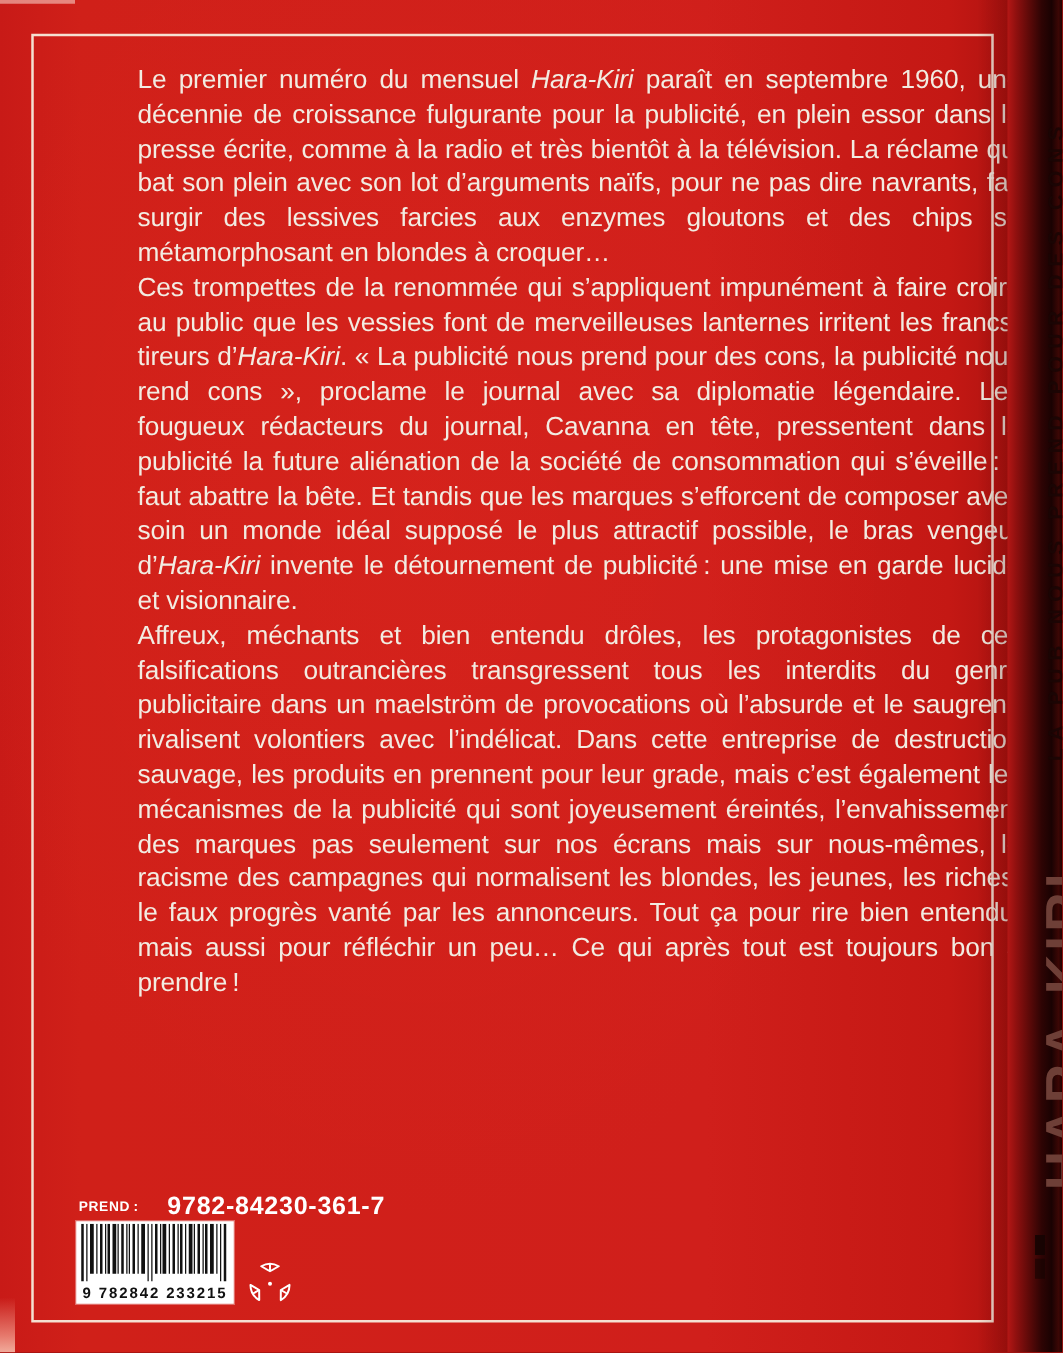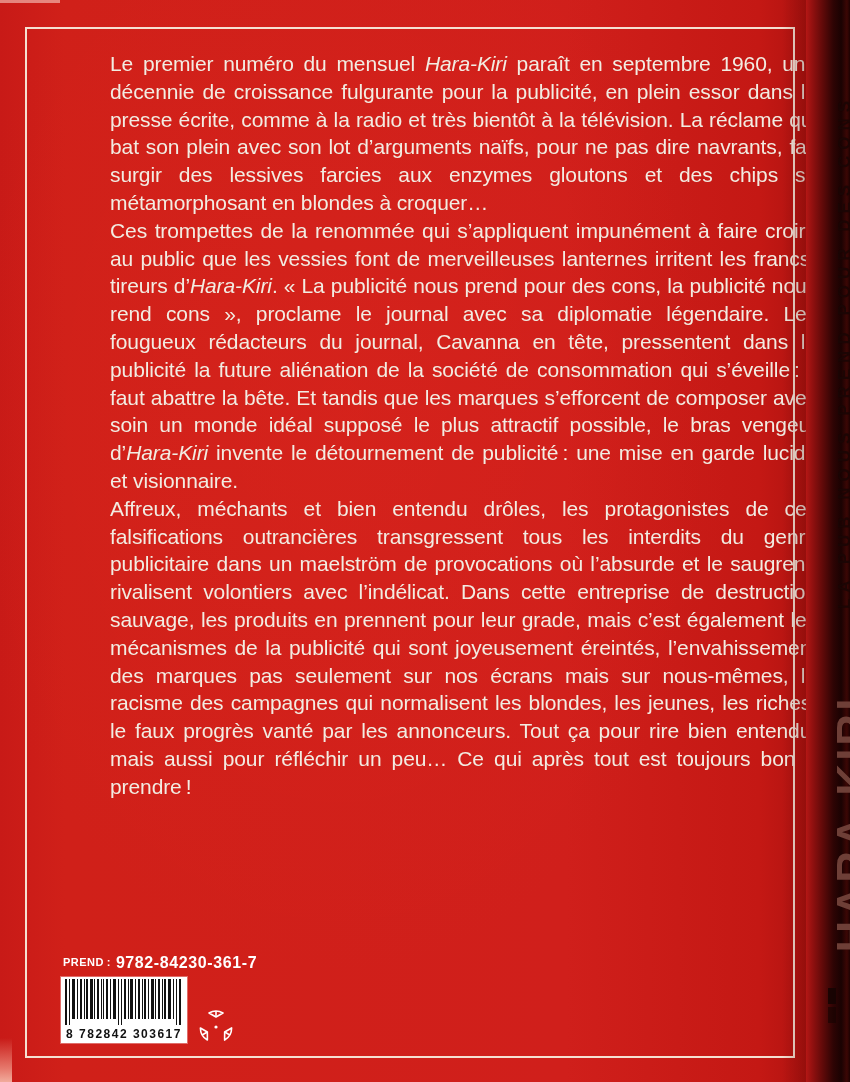--- a/index.html
+++ b/index.html
@@ -36,21 +36,21 @@
     margin-left:48px;
   }
   .blurb p{margin:0;}
   .blurb i{font-style:italic;}
   
   .isbn-line{
     position:absolute;left:63px;top:954px;
     color:#ffffff;white-space:nowrap;
   }
   .isbn-label{font-size:11px;font-weight:bold;letter-spacing:0.5px;vertical-align:2px;}
-  .isbn-number{font-size:16px;font-weight:bold;letter-spacing:0.6px;margin-left:5px;}
+  .isbn-number{font-size:20px;font-weight:bold;letter-spacing:0.6px;margin-left:23px;}
   .barcode{
     position:absolute;left:61px;top:977px;width:126px;height:66px;
     background:#ffffff;
     box-shadow:0 0 0 1px rgba(255,255,255,0.35);
   }
   .barcode svg{position:absolute;left:3px;top:2px;}
   .barcode-digits{
     position:absolute;left:0;bottom:2px;width:100%;
     text-align:center;color:#111;
     font-size:12px;font-weight:bold;letter-spacing:1.5px;
@@ -143,21 +143,21 @@
           <rect x="91" y="0" width="1" height="40"></rect>
             <rect x="94" y="0" width="2" height="40"></rect>
           <rect x="98" y="0" width="1" height="40"></rect>
             <rect x="100" y="0" width="2" height="40"></rect>
           <rect x="104" y="0" width="3" height="40"></rect>
             <rect x="109" y="0" width="1" height="40"></rect>
           <rect x="112" y="0" width="1" height="46"></rect>
             <rect x="115" y="0" width="2" height="46"></rect>
         </g>
       </svg>
-      <div class="barcode-digits">8 782842 303617</div>
+      <div class="barcode-digits">9 782842 233215</div>
     </div>
 
     <svg class="publisher-logo" width="40" height="40" viewBox="-20 -20 40 40">
       <g stroke="#ffffff" stroke-width="1.6" fill="none" stroke-linejoin="round">
         <g transform="rotate(0)">
           <path d="M -7 -14 Q 0 -18 7 -14 L 0 -10 Z"></path>
           <path d="M 0 -10 L 0 -16"></path>
         </g>
         <g transform="rotate(120)">
           <path d="M -7 -14 Q 0 -18 7 -14 L 0 -10 Z"></path>

